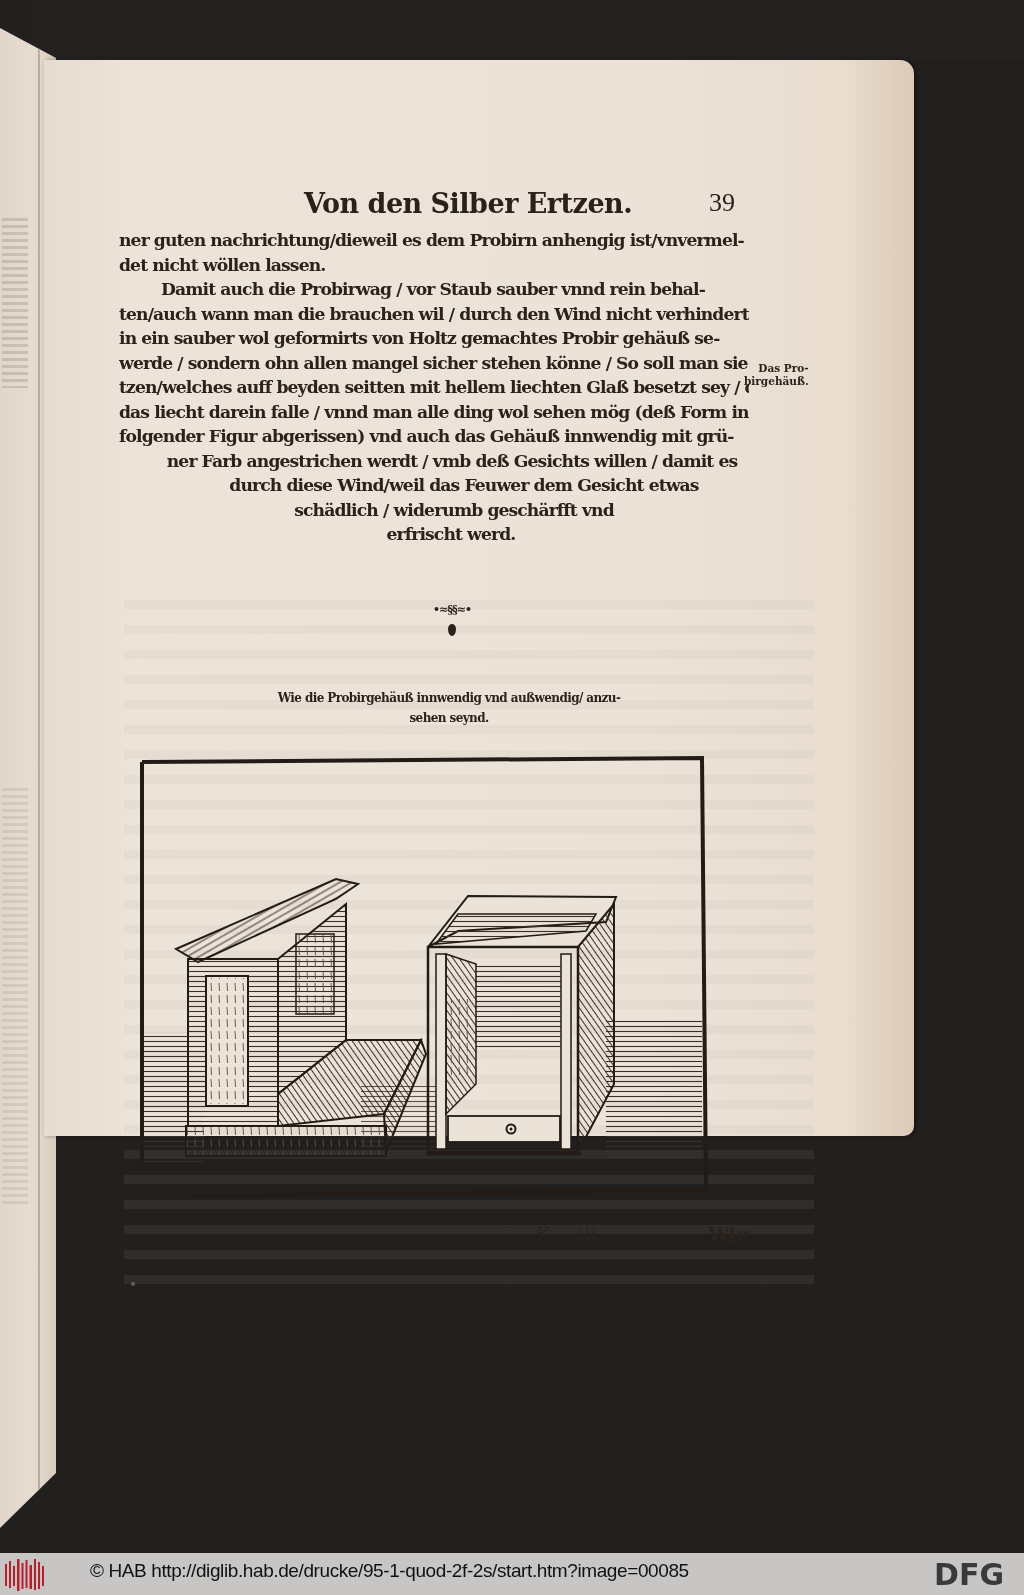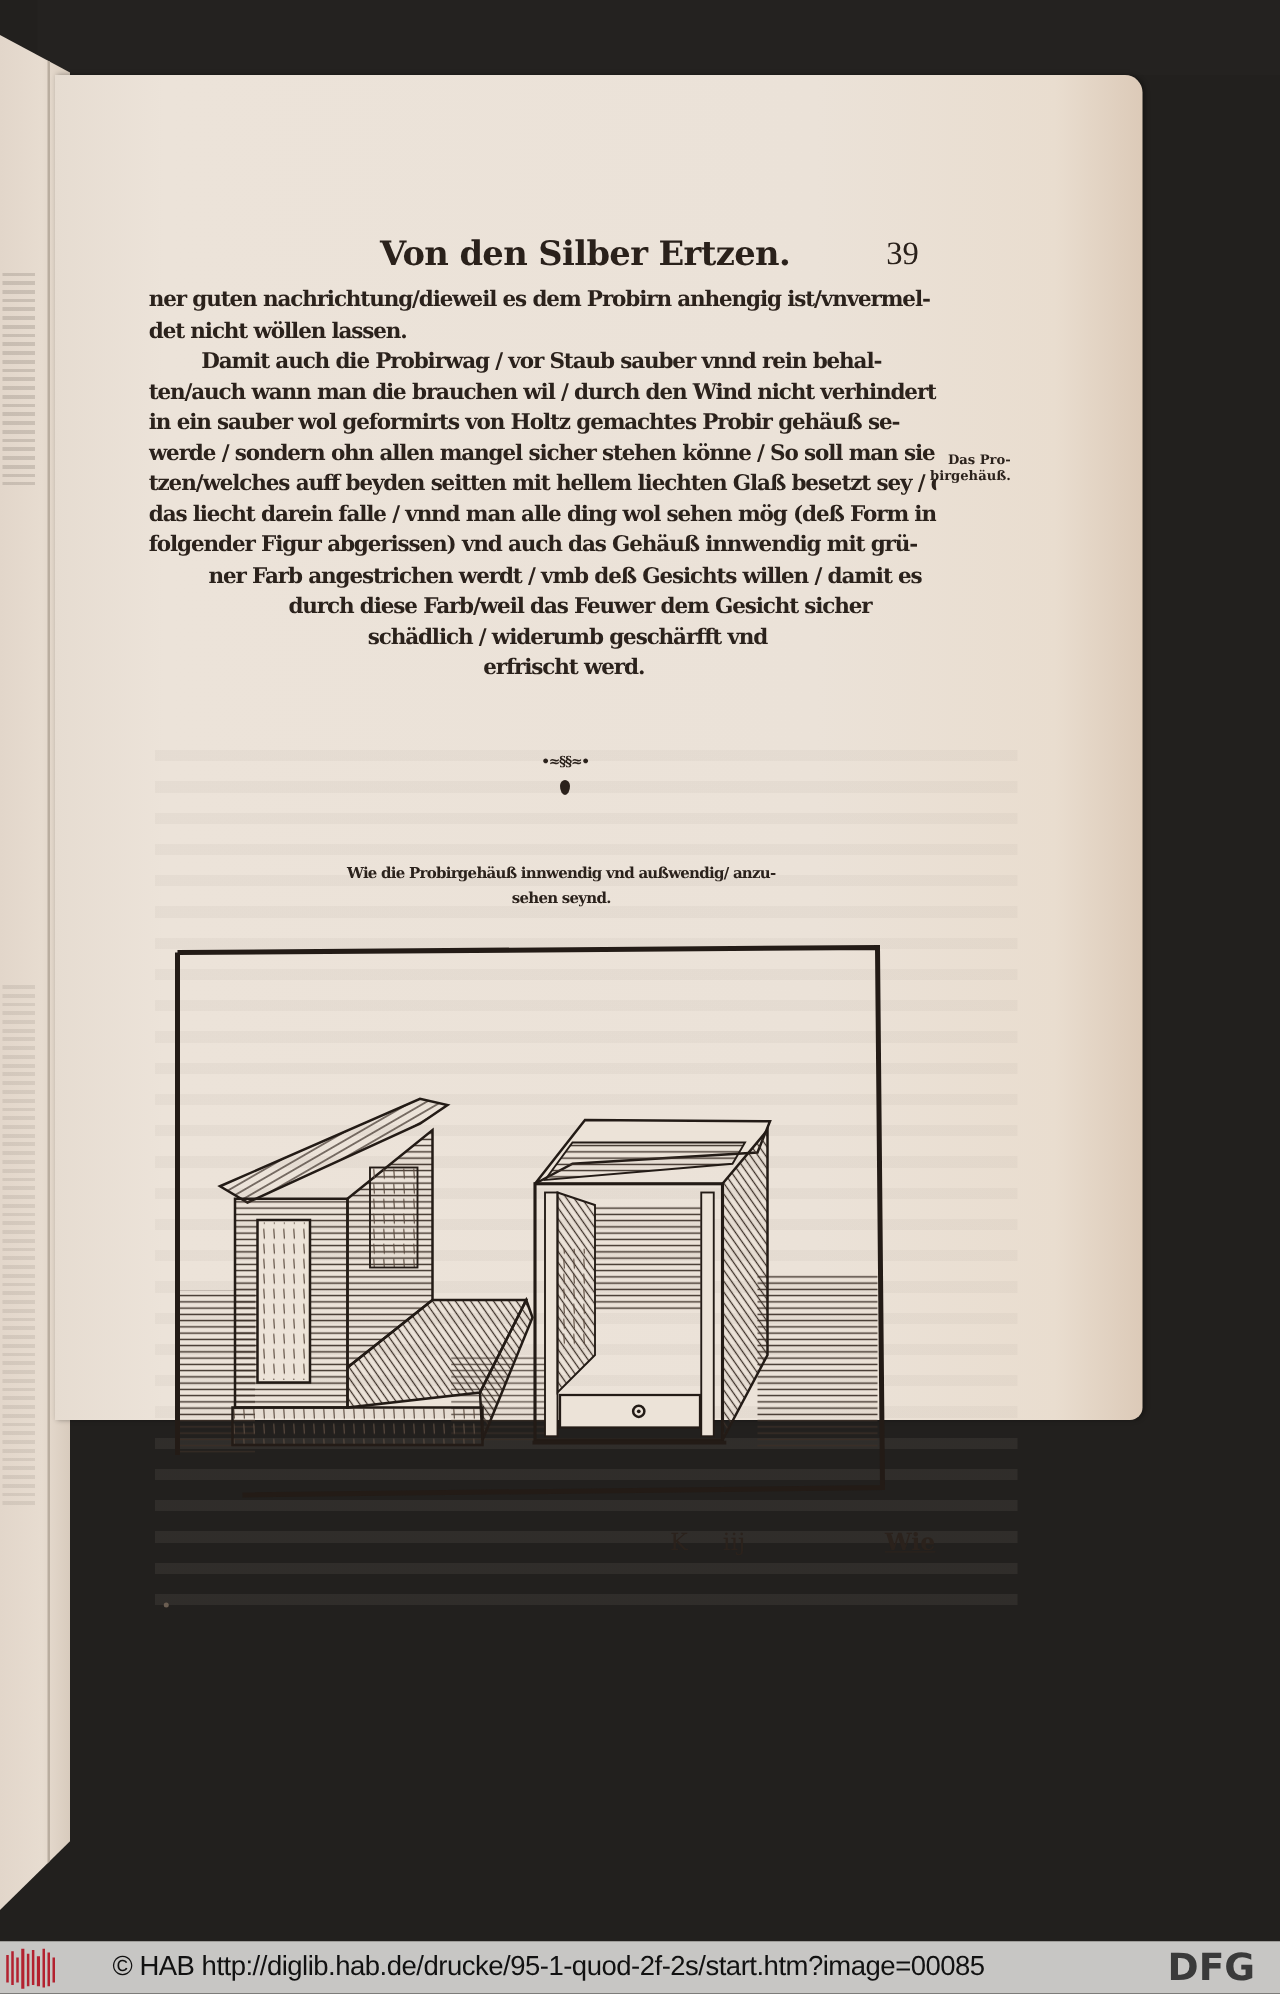--- a/index.html
+++ b/index.html
@@ -187,21 +187,21 @@
     }
     .hab-logo {
       position: absolute;
       left: 4px; top: 5px;
       width: 42px; height: 34px;
     }
     .copyright-link {
       position: absolute;
       left: 90px; top: 7px;
       font-family: "Liberation Sans", sans-serif;
-      font-size: 22px;
+      font-size: 19px;
       color: #111;
       letter-spacing: -0.4px;
       white-space: nowrap;
       text-decoration: none;
     }
     .dfg-logo {
       position: absolute;
       left: 934px; top: 4px;
       font-family: "DejaVu Sans", sans-serif;
       font-weight: bold;
@@ -234,21 +234,21 @@
       <span class="line">ner guten nachrichtung/dieweil es dem Probirn anhengig ist/vnvermel-</span>
       <span class="line" style="text-align:left">det nicht wöllen lassen.</span>
       <span class="line indent">Damit auch die Probirwag / vor Staub sauber vnnd rein behal-</span>
       <span class="line">ten/auch wann man die brauchen wil / durch den Wind nicht verhindert</span>
       <span class="line">in ein sauber wol geformirts von Holtz gemachtes Probir gehäuß se-</span>
       <span class="line">werde / sondern ohn allen mangel sicher stehen könne / So soll man sie</span>
       <span class="line">tzen/welches auff beyden seitten mit hellem liechten Glaß besetzt sey / daß</span>
       <span class="line">das liecht darein falle / vnnd man alle ding wol sehen mög (deß Form in</span>
       <span class="line">folgender Figur abgerissen) vnd auch das Gehäuß innwendig mit grü-</span>
       <span class="line c1">ner Farb angestrichen werdt / vmb deß Gesichts willen / damit es</span>
-      <span class="line c2">durch diese Farb/weil das Feuwer dem Gesicht sicher</span>
+      <span class="line c2">durch diese Wind/weil das Feuwer dem Gesicht etwas</span>
       <span class="line c3">schädlich / widerumb geschärfft vnd</span>
       <span class="line c4">erfrischt werd.</span>
     </div>
 
     <div class="margin-note">
       <div>Das Pro-</div>
       <div>birgehäuß.</div>
     </div>
 
     <div class="ornament">

